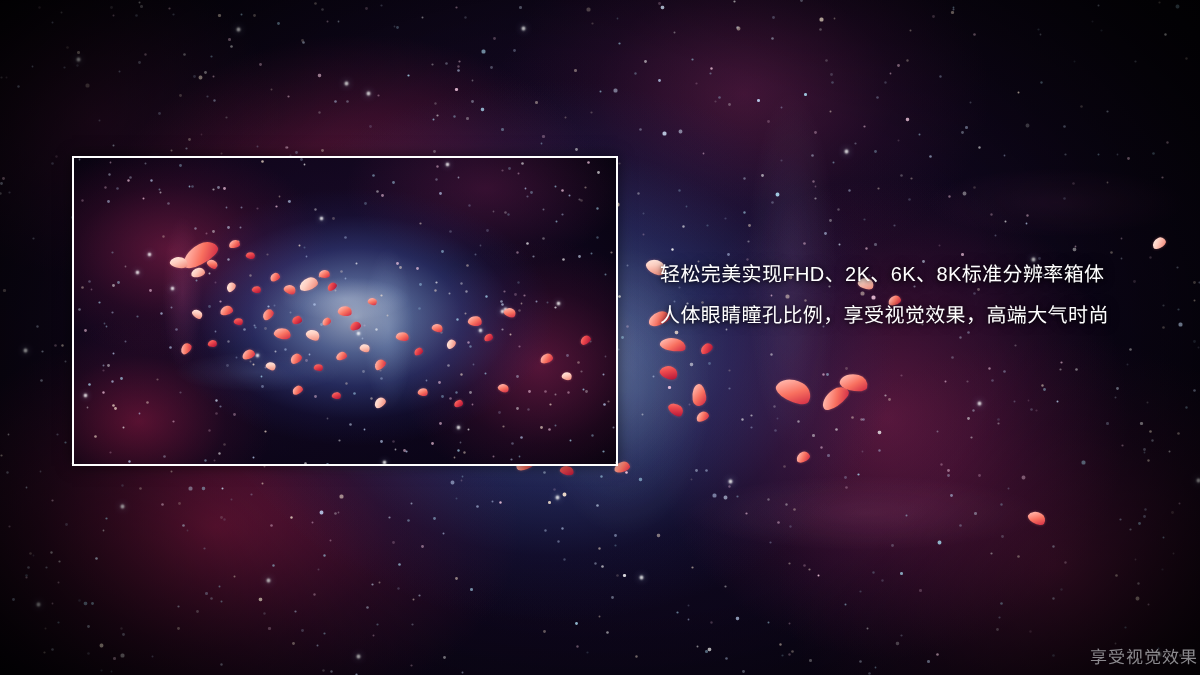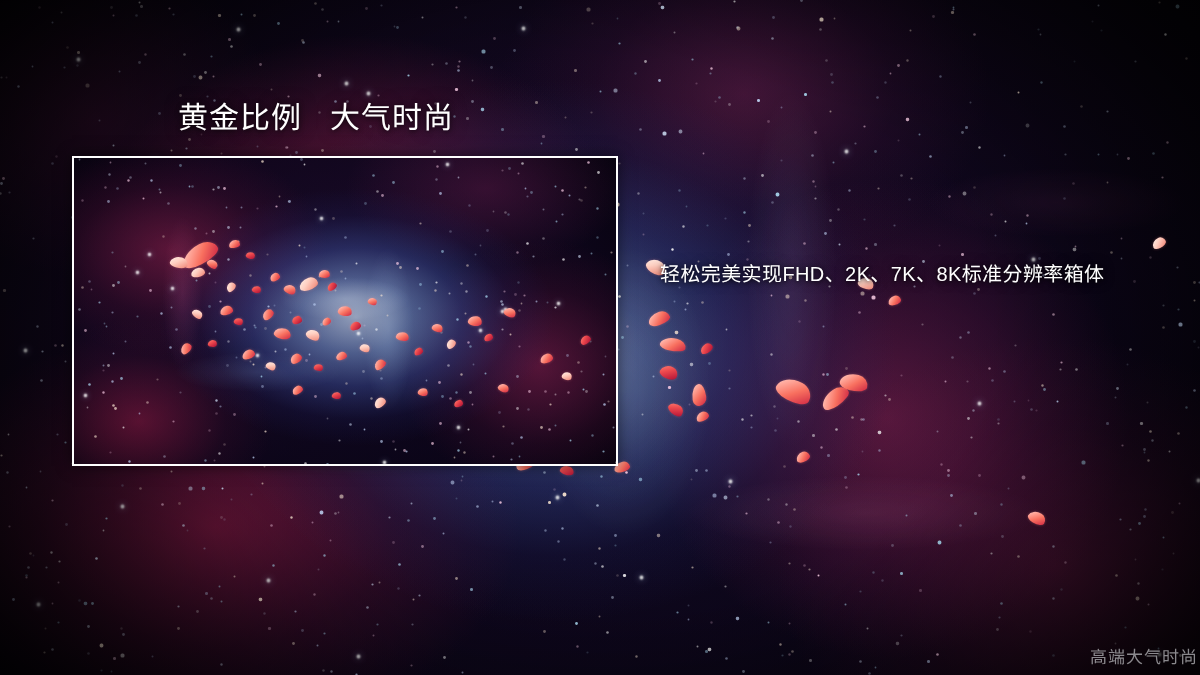--- a/index.html
+++ b/index.html
@@ -293,21 +293,21 @@
         <div class="petal pale" style="left: 300px; top: 240px; width: 12px; height: 9px; transform: rotate(-30deg);"></div>
         <div class="petal" style="left: 344px; top: 230px; width: 10px; height: 8px; transform: rotate(20deg);"></div>
         <div class="petal deep" style="left: 380px; top: 242px; width: 9px; height: 7px; transform: rotate(-10deg);"></div>
         <div class="petal" style="left: 424px; top: 226px; width: 11px; height: 8px; transform: rotate(26deg);"></div>
         <div class="petal" style="left: 466px; top: 196px; width: 13px; height: 9px; transform: rotate(-16deg);"></div>
         <div class="petal pale" style="left: 488px; top: 214px; width: 10px; height: 8px; transform: rotate(22deg);"></div>
         <div class="petal deep" style="left: 506px; top: 178px; width: 11px; height: 8px; transform: rotate(-28deg);"></div>
       </div>
   </div>
 
-  <div id="slide-title">黄金比例   大气时尚</div>
 
   <div id="body-text">
-    <div class="body-line">轻松完美实现FHD、2K、7K、8K标准分辨率箱体</div>
+    <div class="body-line">轻松完美实现FHD、2K、6K、8K标准分辨率箱体</div>
+    <div class="body-line">人体眼睛瞳孔比例，享受视觉效果，高端大气时尚</div>
   </div>
 
-  <div id="watermark">高端大气时尚</div>
+  <div id="watermark">享受视觉效果</div>
 
 </div>
 
 </body></html>

